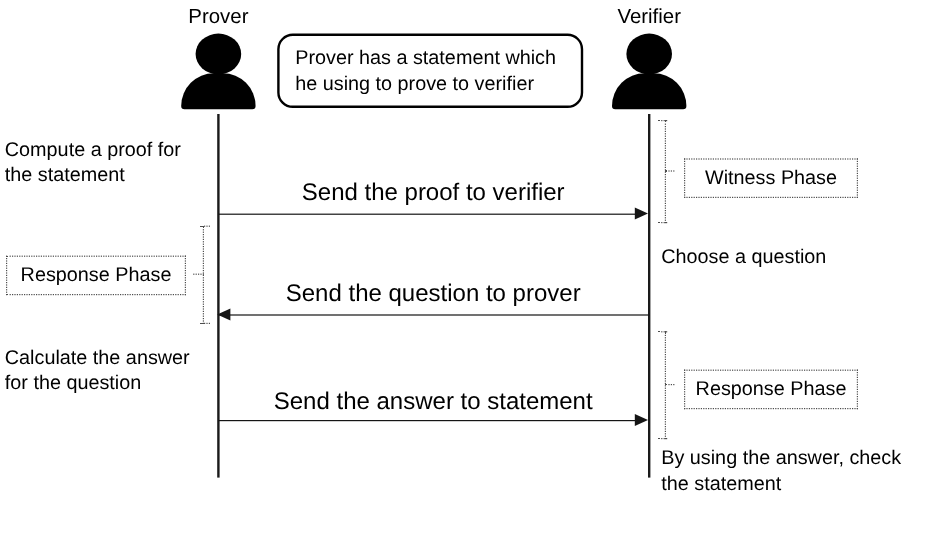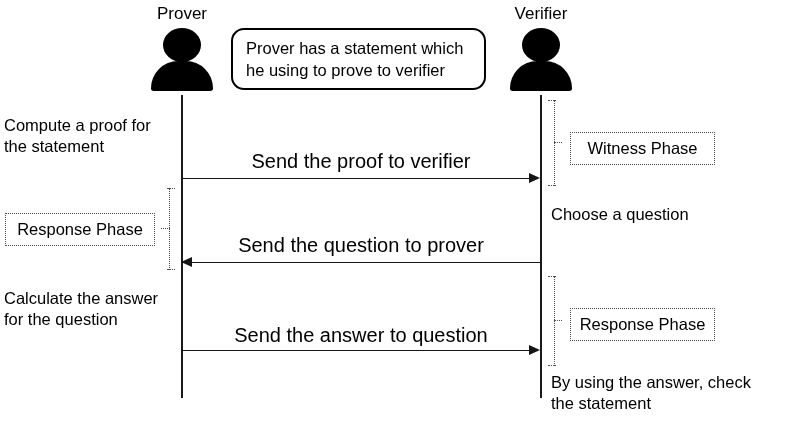--- a/index.html
+++ b/index.html
@@ -201,21 +201,21 @@
 
   <div class="msg-label" style="left:186px; top:236px; width:350px;">Send the question to prover</div>
   <div class="msg-line" style="left:182px; top:262px; width:359px;"></div>
   <div class="arrow-head left" style="left:181px; top:257px;"></div>
 
   <div class="note-text" style="left:4px; top:288px; width:180px;">
     <div>Calculate the answer</div>
     <div>for the question</div>
   </div>
 
-  <div class="msg-label" style="left:186px; top:326px; width:350px;">Send the answer to question</div>
+  <div class="msg-label" style="left:186px; top:326px; width:350px;">Send the answer to statement</div>
   <div class="msg-line" style="left:182px; top:350px; width:349px;"></div>
   <div class="arrow-head right" style="left:529px; top:345px;"></div>
 
   <div class="bracket" style="left:548px; top:276px; width:14px; height:90px;">
     <div class="spine" style="left:6px;"></div>
     <div class="tick" style="left:0px; top:0px; width:8px;"></div>
     <div class="tick" style="left:0px; bottom:0px; width:8px;"></div>
     <div class="mid" style="left:6px; width:8px;"></div>
   </div>
   <div class="phase-box" style="left:570px; top:308px; width:145px; height:33px;">Response Phase</div>

